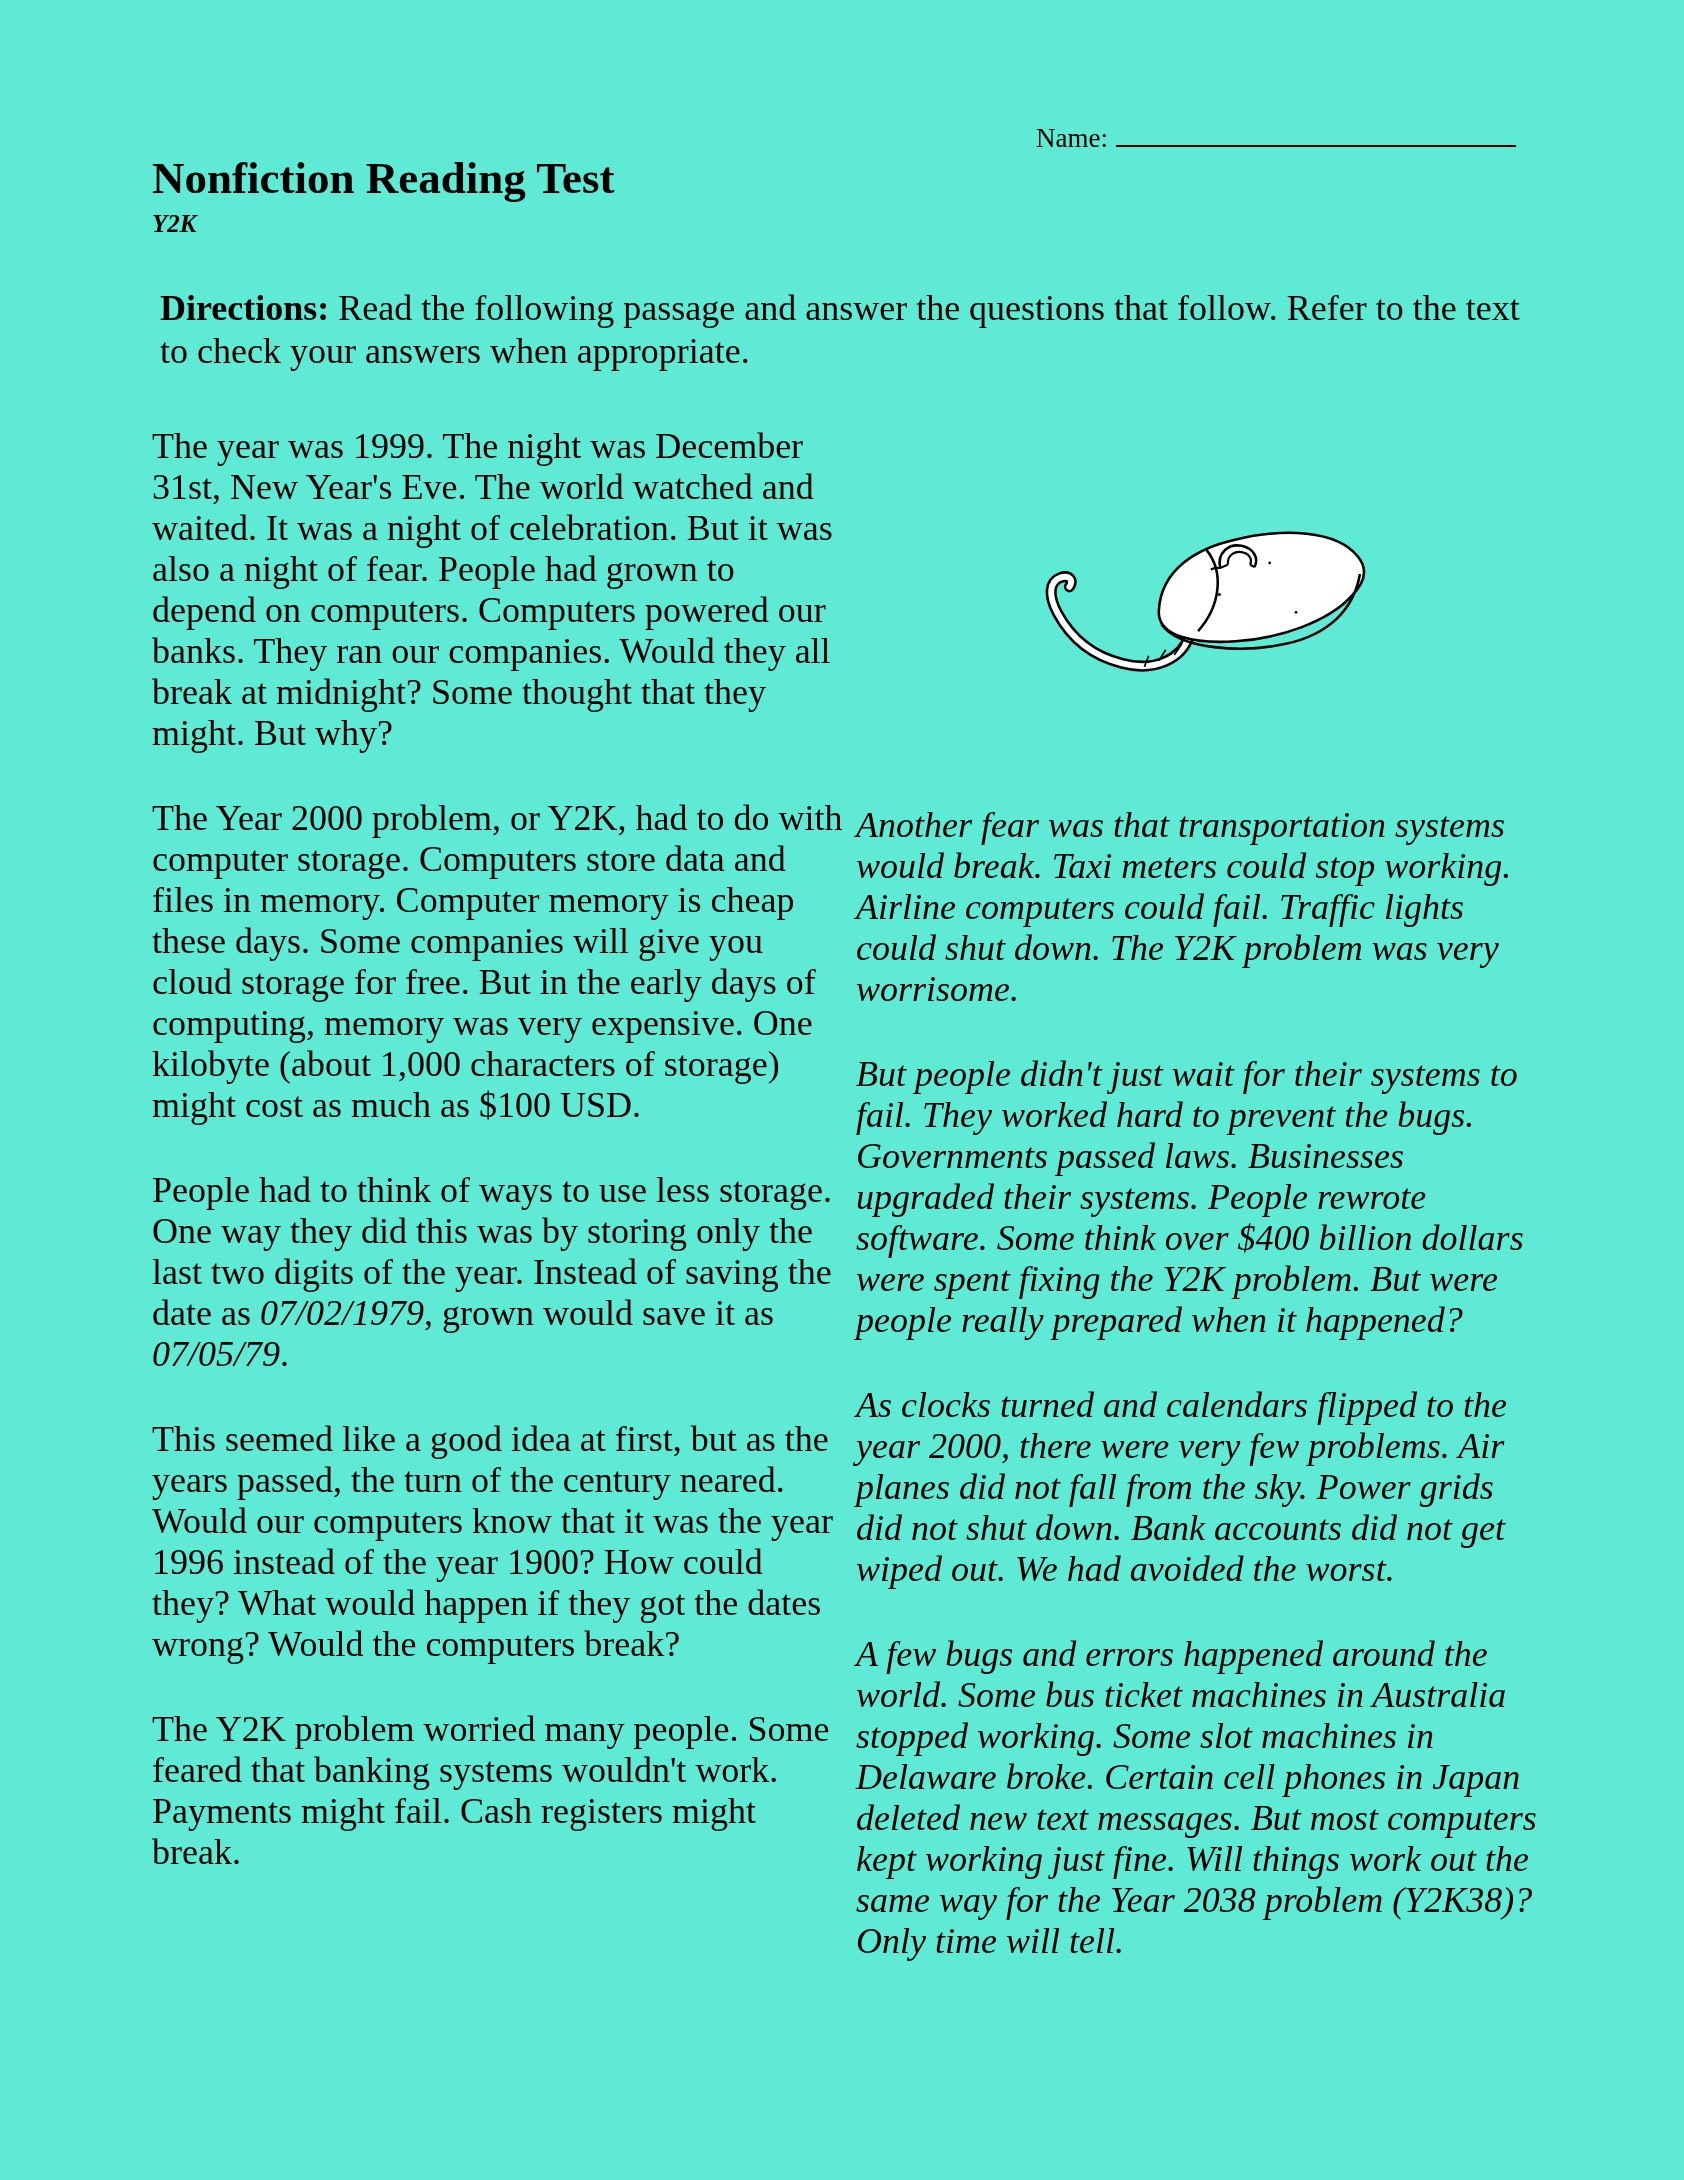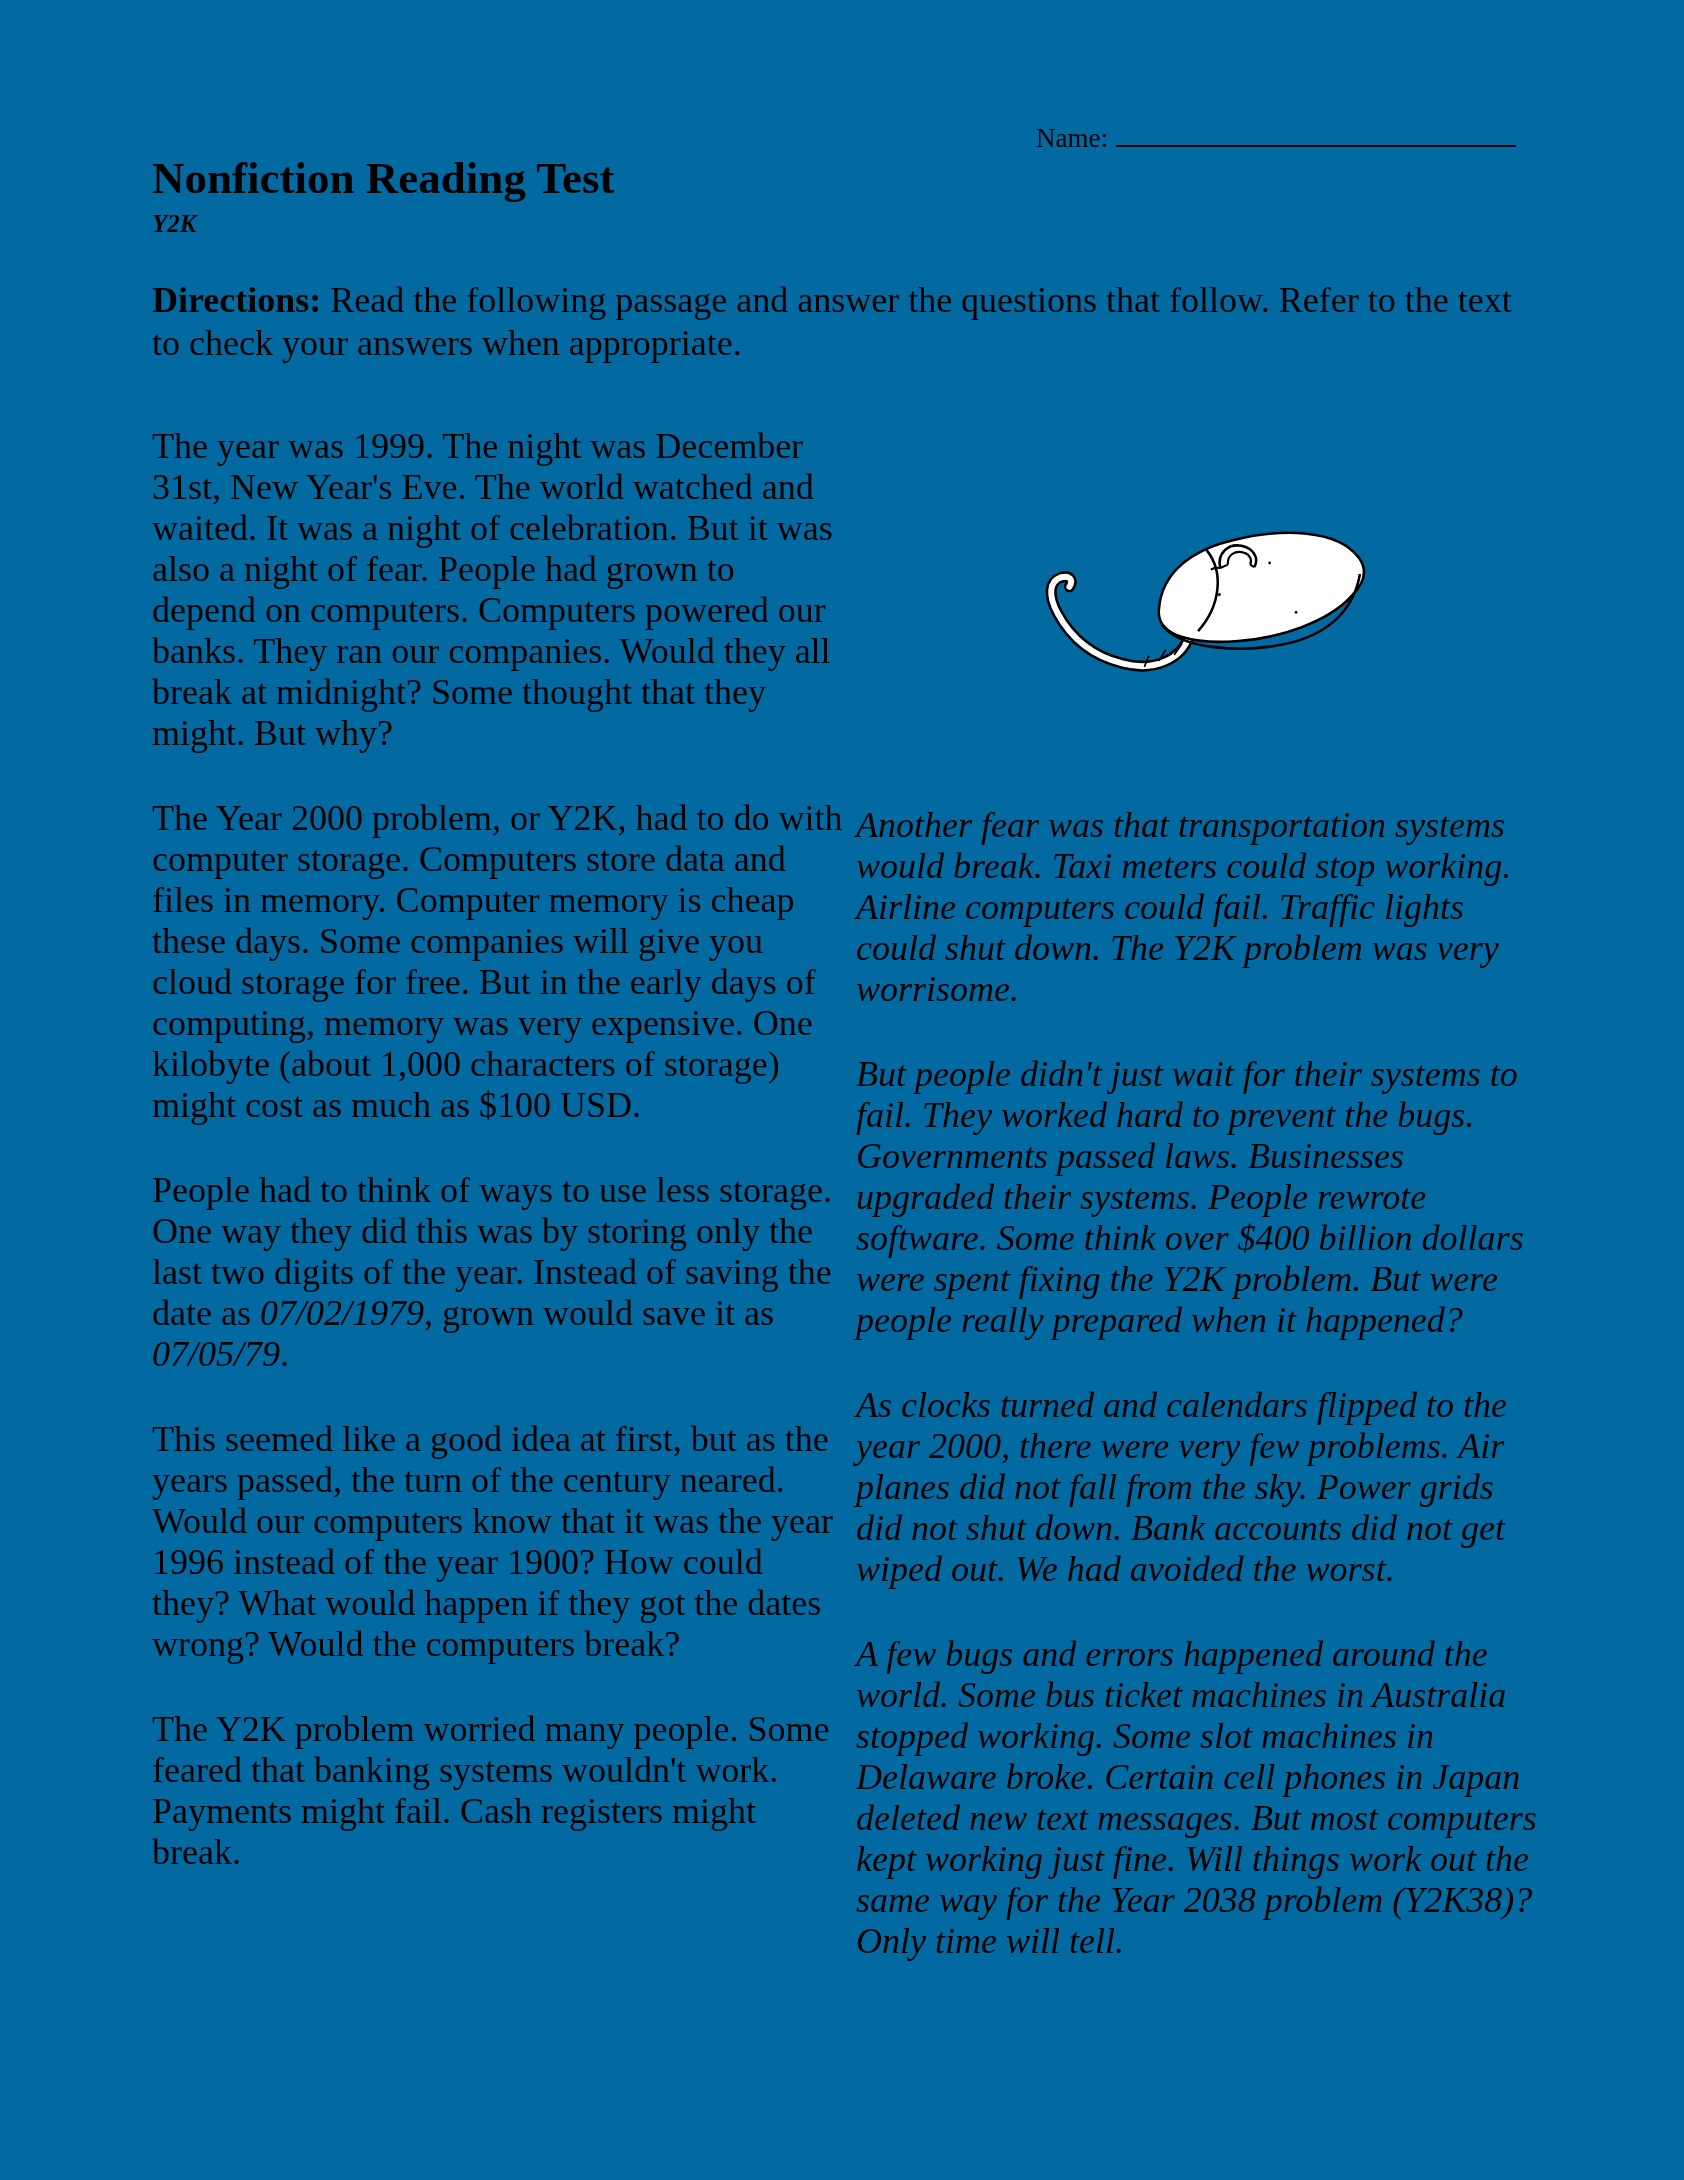--- a/index.html
+++ b/index.html
@@ -1,20 +1,20 @@
 <!DOCTYPE html>
 <html style="font-size:13.6px"><head>
 <meta charset="utf-8">
 <style>
   html, body { margin: 0; padding: 0; background: #ffffff; }
   .page {
     position: relative;
     width: 1685px;
     height: 2181px;
-    background: #0369a1;
+    background: #5eead4;
     color: #000000;
     font-family: "Liberation Serif", serif;
     overflow: hidden;
   }
   .name-row {
     position: absolute;
     left: 1036px;
     top: 124px;
     font-size: 27px;
     line-height: 1.1;
@@ -43,21 +43,21 @@
     font-size: 25px;
     font-weight: bold;
     font-style: italic;
     line-height: 1.05;
   }
   .directions {
     position: absolute;
     left: 152px;
     top: 279px;
     width: 1384px;
-    margin: 0;
+    margin: 8px;
     font-size: 36px;
     line-height: 43px;
   }
   .col {
     position: absolute;
     top: 426px;
     font-size: 36px;
     line-height: 41px;
   }
   .col-left  { left: 152px;  width: 694px; }

